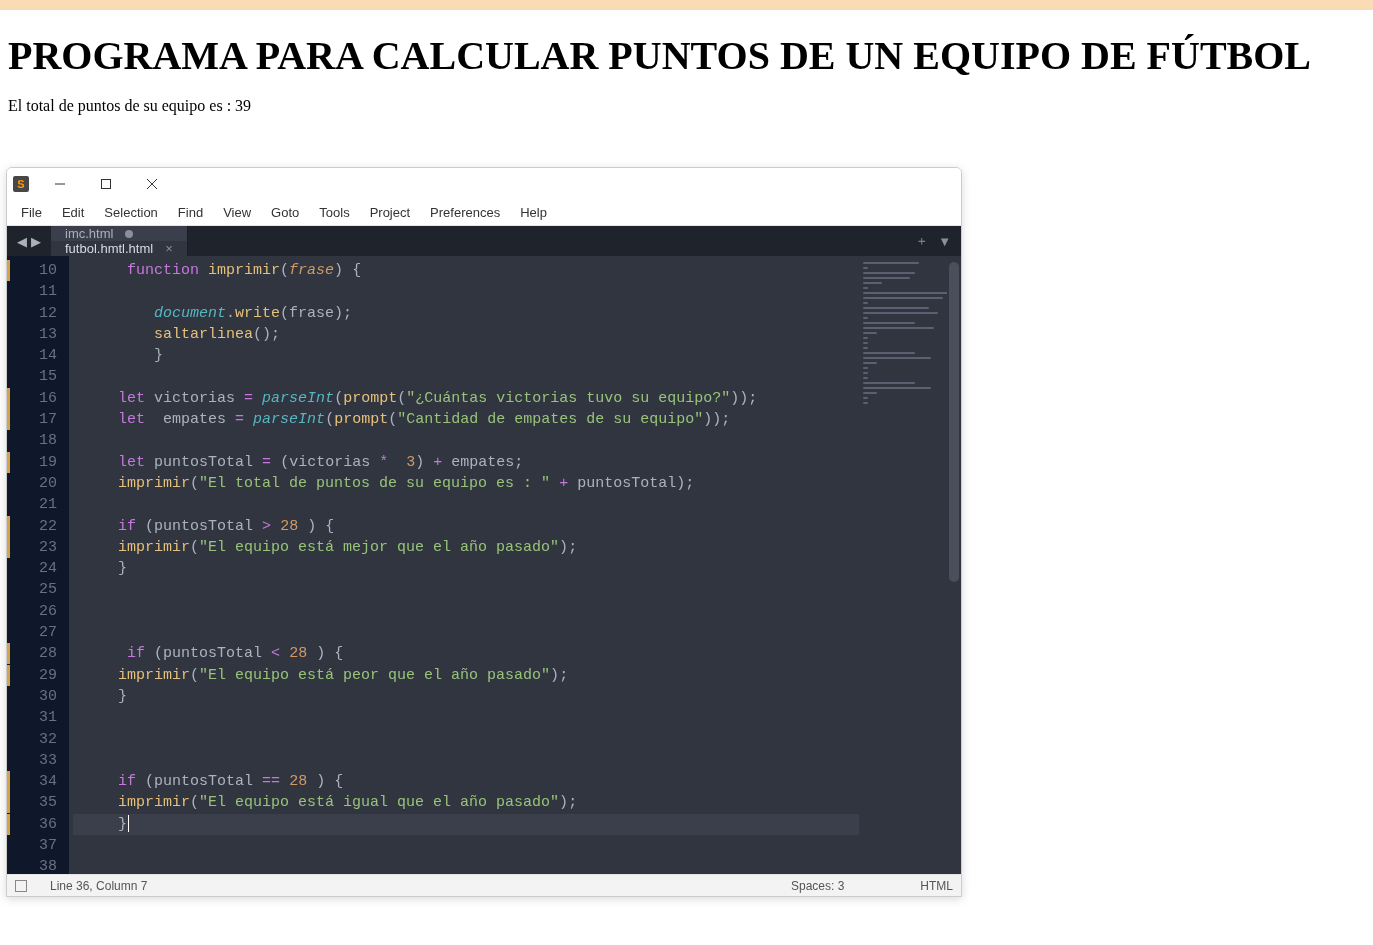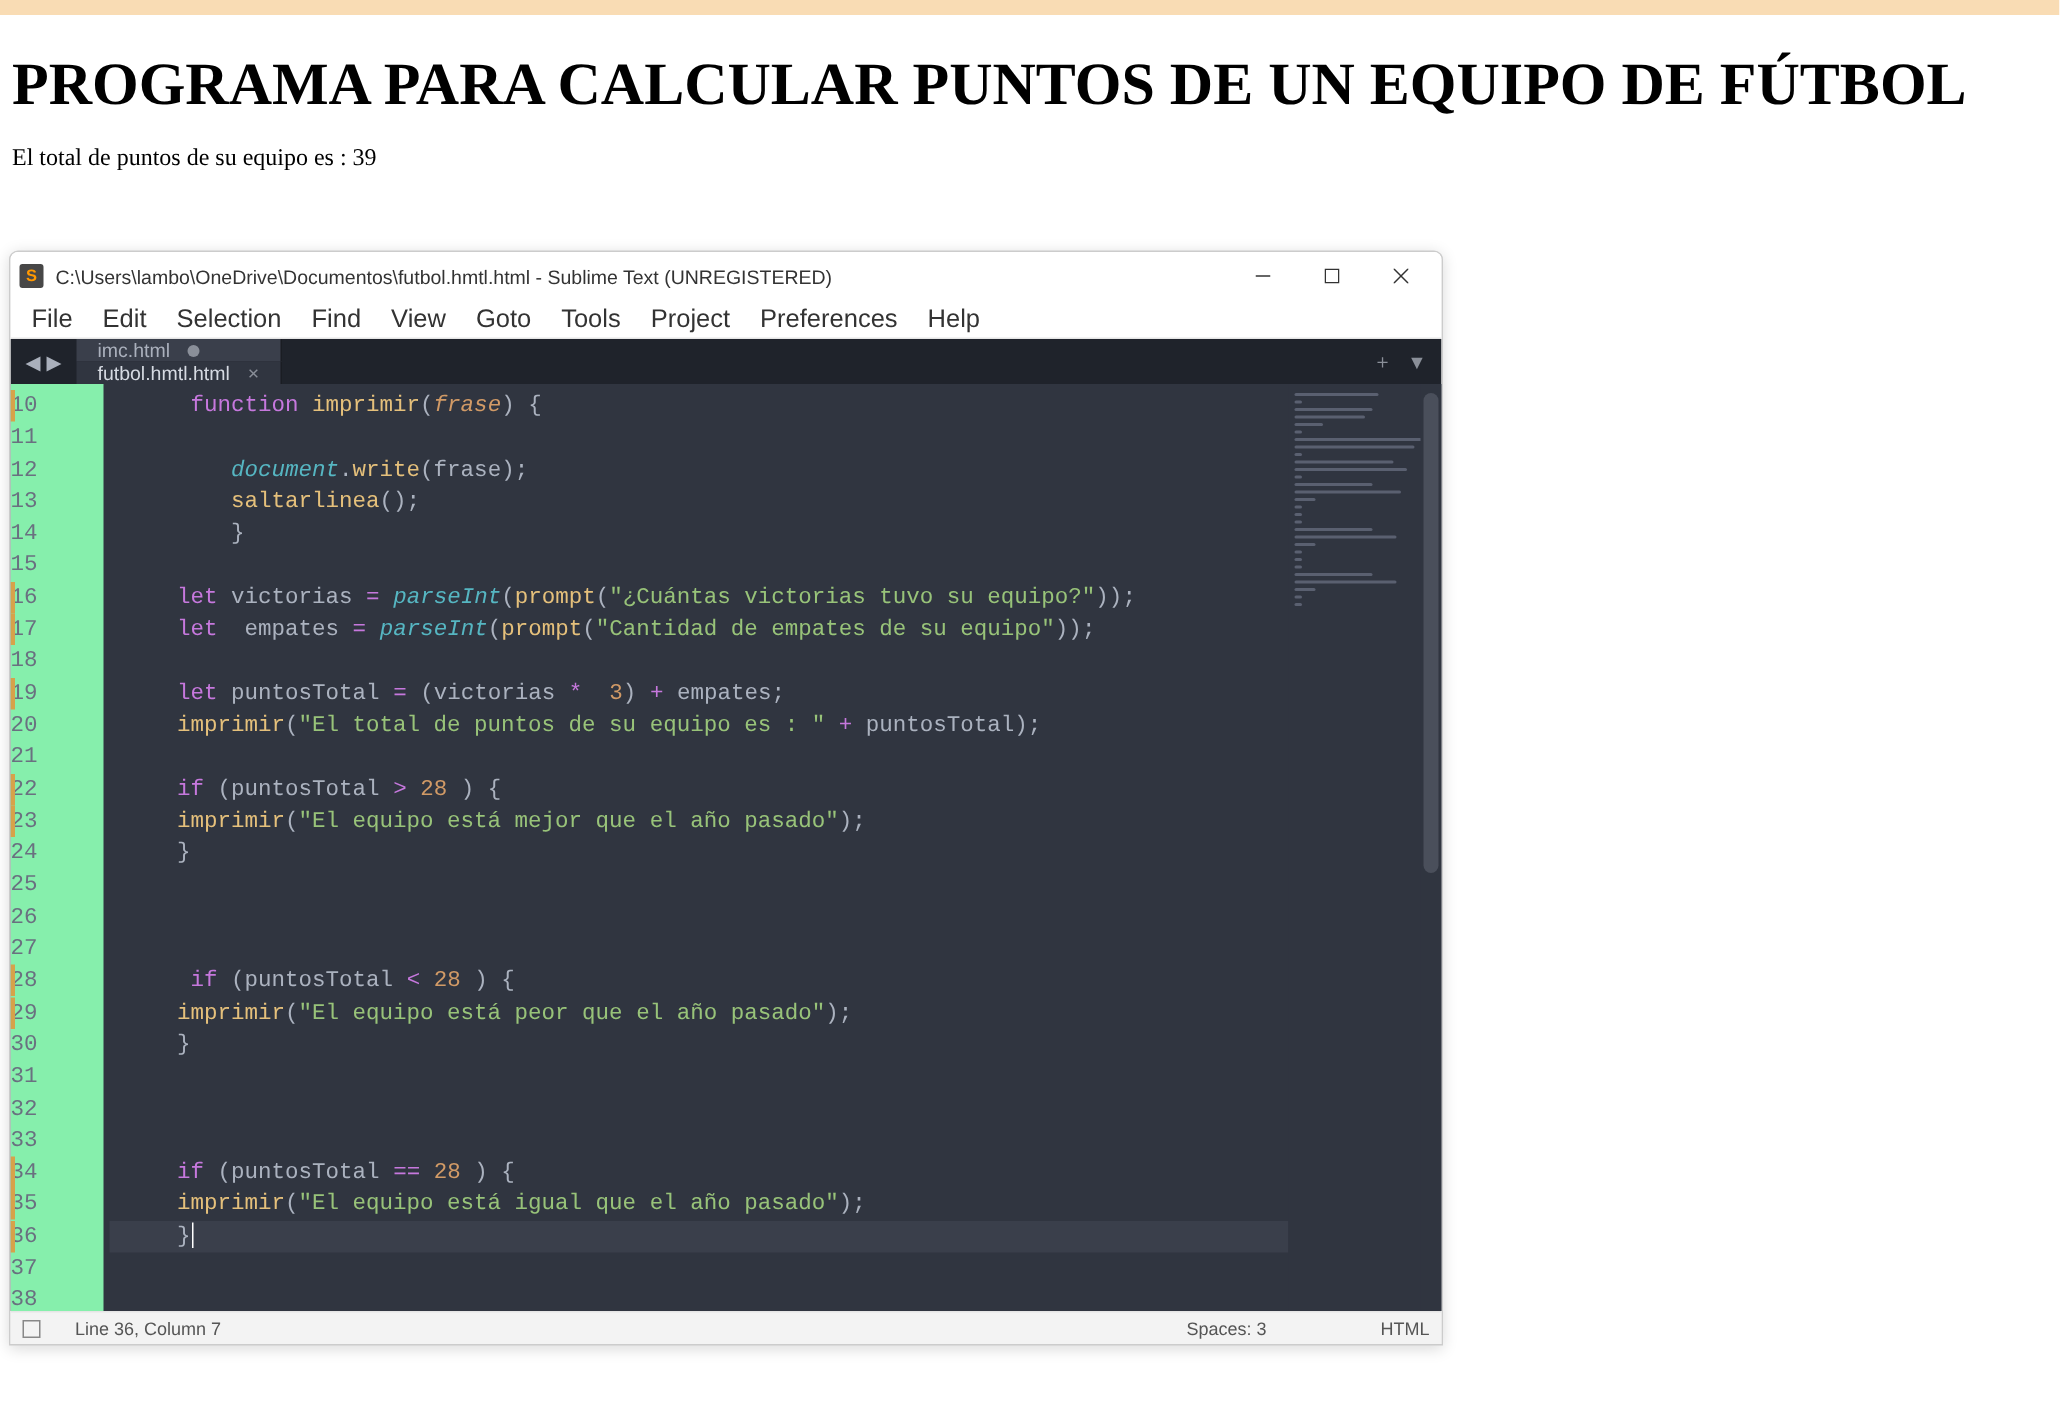--- a/index.html
+++ b/index.html
@@ -64,21 +64,21 @@
     display:flex; align-items:center; justify-content:center;
     font-size: 13px; color:#333;
   }
 
   .menubar {
     height: 26px;
     display: flex;
     align-items: center;
     gap: 0;
     padding: 0 4px;
-    font-size: 17px;
+    font-size: 13px;
     color: #333;
     background:#fff;
     border-bottom: 1px solid #e5e5e5;
   }
   .menubar .menu-item { padding: 3px 10px; }
 
   .tabbar {
     height: 30px;
     background: #1f232b;
     display: flex;
@@ -117,22 +117,23 @@
     display:flex;
     background:#303540;
     height: 618px;
     position:relative;
     font-family: Consolas, "Courier New", monospace;
     font-size: 15px;
     line-height: 21.3px;
   }
   .gutter {
     width: 62px;
-    background:#86efac;
+    background:#0f172a;
     color:#6a7080;
+    text-align:right;
     padding: 4px 12px 4px 0;
     user-select:none;
     position:relative;
   }
   .gutter .ln { height:21.3px; }
   .gutter .mod::before {
     content:"";
     position:absolute;
     left:0;
     width:3px;height:21px;
@@ -216,21 +217,20 @@
 
 <div class="page-content">
   <h1>PROGRAMA PARA CALCULAR PUNTOS DE UN EQUIPO DE FÚTBOL</h1>
   <p>El total de puntos de su equipo es : 39</p>
 </div>
 
 <div class="sublime-window">
 
   <div class="titlebar">
     <div class="app-icon">S</div>
-    <div class="title">C:\Users\lambo\OneDrive\Documentos\futbol.hmtl.html - Sublime Text (UNREGISTERED)</div>
     <div class="win-controls">
       <div class="win-btn">
         <svg width="10" height="10" viewBox="0 0 10 10">
             <line x1="0" y1="5" x2="10" y2="5" stroke="#333" stroke-width="1"></line>
           </svg>
       </div>
       <div class="win-btn">
         <svg width="10" height="10" viewBox="0 0 10 10">
             <rect x="0.5" y="0.5" width="9" height="9" fill="none" stroke="#333" stroke-width="1"></rect>
           </svg>

